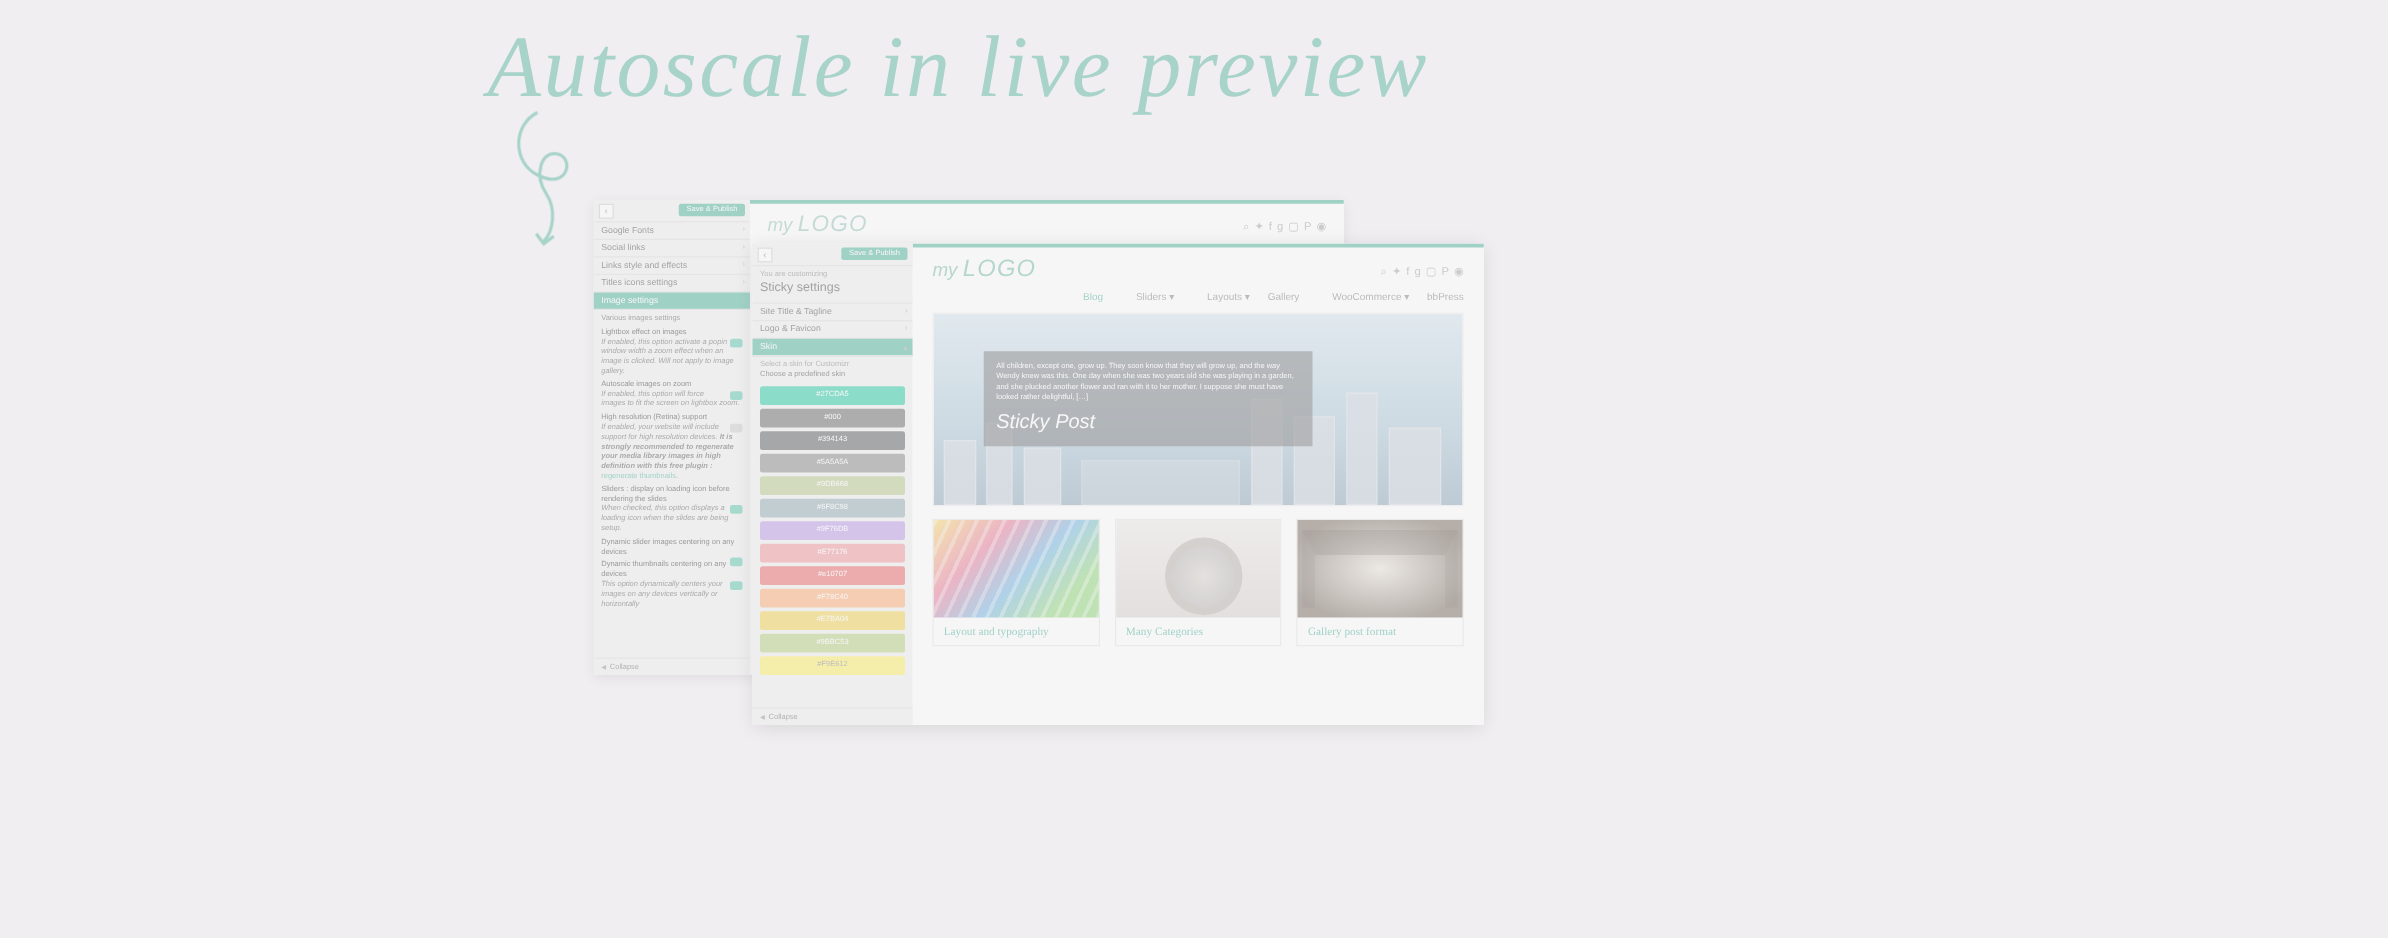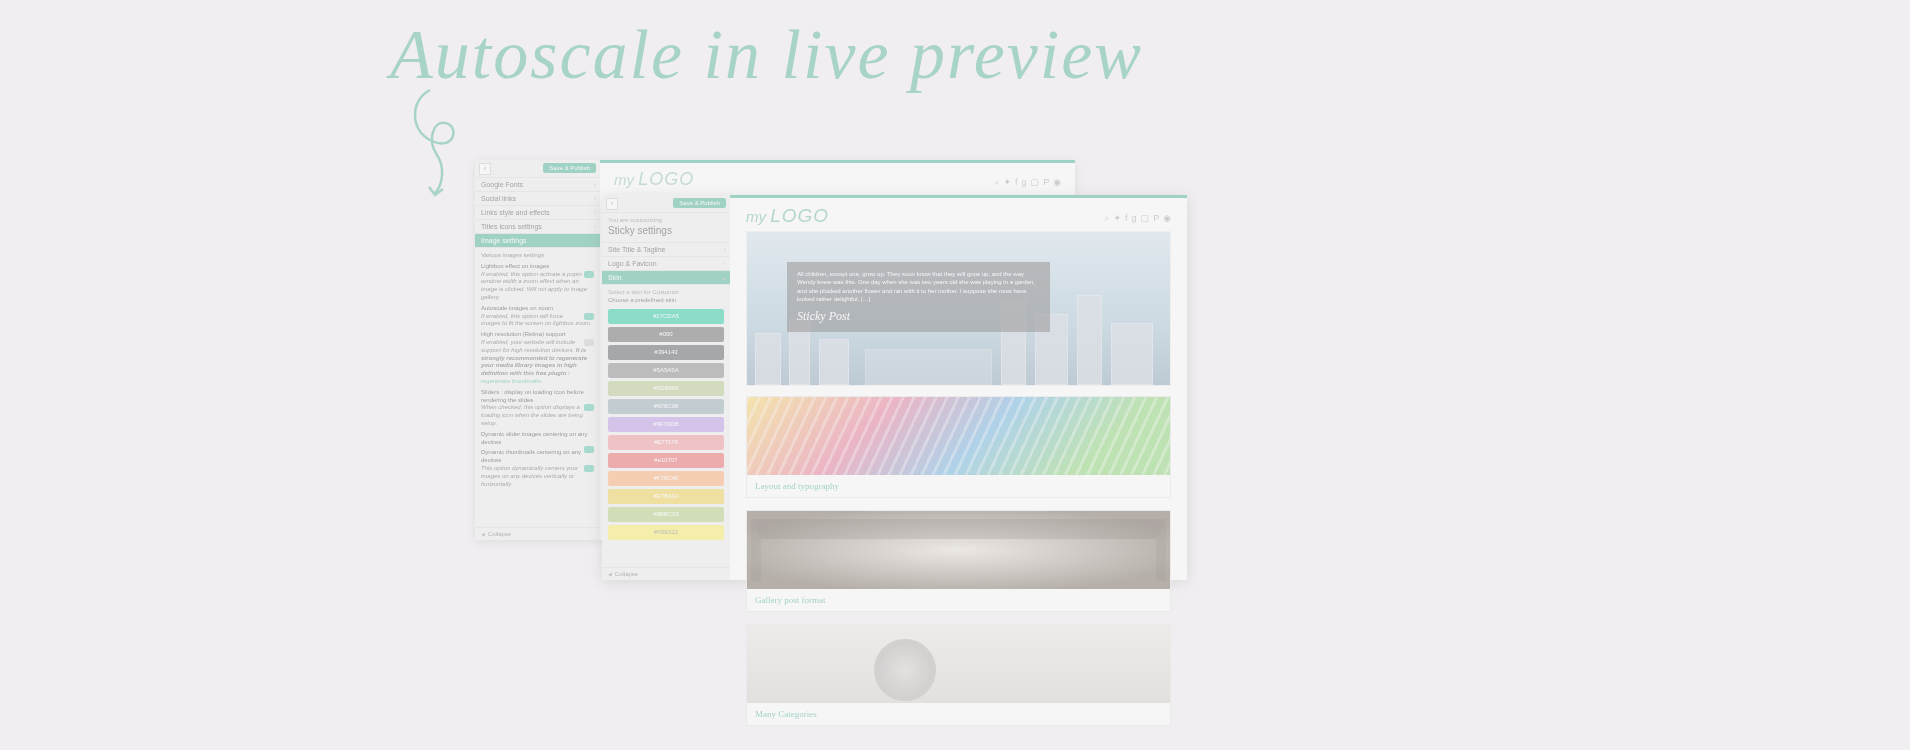--- a/index.html
+++ b/index.html
@@ -57,23 +57,23 @@
 .pv-head { padding: 7px 16px 4px; display: flex; justify-content: space-between; align-items: center; }
 .pv-logo { font-style: italic; color: #78bfaa; font-size: 15px; }
 .pv-logo .big { font-size: 19px; letter-spacing: 1px; font-weight: 300; }
 .pv-nav { padding: 2px 16px 8px; text-align: right; font-size: 8px; color: #888; }
 .pv-nav span { margin-left: 12px; cursor: pointer; }
 .pv-nav .active { color: #4fb59b; }
 .pv-hero { margin: 0 16px 10px; height: 155px; background: linear-gradient(#d2e4ec, #a9c6d5 60%, #8da8b8); position: relative; border: 1px solid #eee; overflow: hidden; }
 .city { position: absolute; bottom: 0; left: 0; right: 0; height: 95px; }
 .bld { position: absolute; bottom: 0; background: rgba(200,210,218,.8); border: 1px solid rgba(255,255,255,.3); }
 .pv-hero-overlay { position: absolute; left: 40px; top: 30px; right: 120px; background: rgba(80,80,80,.62); padding: 8px 10px; color: #fff; font-size: 6px; line-height: 1.4; }
-.pv-hero-overlay .sticky { font-family: Liberation Serif, serif; font-size: 12px; font-style: italic; margin-top: 4px; }
-
-.pv-cards { margin: 0 16px; display: flex; gap: 12px; flex-direction: column; }
+.pv-hero-overlay .sticky { font-family: Liberation Sans, sans-serif; font-size: 16px; font-style: italic; margin-top: 4px; }
+
+.pv-cards { margin: 0 16px; display: flex; gap: 12px; }
 .pv-card { flex: 1; border: 1px solid #e7e7e7; background: #fff; cursor: pointer; }
 .pv-card-img { height: 78px; background: #ddd; position: relative; overflow: hidden; }
 .pv-card-title { padding: 6px 8px; font-size: 9px; color: #4fb59b; font-family: Georgia, serif; }
 
 
 .pencils { background: linear-gradient(135deg, #f7d96b, #e77b9a 30%, #6fb6e2 55%, #8fd67b 80%); }
 .pencils::after { content:""; position:absolute; inset:0; background: repeating-linear-gradient(115deg, rgba(255,255,255,.35) 0 3px, transparent 3px 10px); }
 .gallery-bg { background: radial-gradient(ellipse at center, #e8e2d8 0%, #7a6f63 80%); }
 .gallery-bg::after { content:""; position:absolute; inset:8px 4px; border-top: 20px solid rgba(60,50,40,.25); border-left: 10px solid rgba(60,50,40,.15); border-right: 10px solid rgba(60,50,40,.15); }
 .laundro { background: linear-gradient(#eceae6, #d5d2cc); }
@@ -164,20 +164,28 @@
   </div>
 
   <div class="p2-content">
     <div class="pv-accent"></div>
     <div class="pv-head">
       <div class="pv-logo"><span>my</span> <span class="big">LOGO</span></div>
       <div class="social-row">
         <span>⌕</span><span>✦</span><span>f</span><span>g</span><span>▢</span><span>P</span><span>◉</span>
       </div>
     </div>
+    <div class="pv-nav">
+      <span class="active">Blog</span>
+      <span><span>Sliders</span> ▾</span>
+      <span><span>Layouts</span> ▾</span>
+      <span>Gallery</span>
+      <span><span>WooCommerce</span> ▾</span>
+      <span>bbPress</span>
+    </div>
     <div class="pv-hero">
       <div class="city">
         <div class="bld" style="left:2%;width:6%;height:55%"></div>
         <div class="bld" style="left:10%;width:5%;height:70%"></div>
         <div class="bld" style="left:17%;width:7%;height:48%"></div>
         <div class="bld" style="left:60%;width:6%;height:90%"></div>
         <div class="bld" style="left:68%;width:8%;height:75%"></div>
         <div class="bld" style="left:78%;width:6%;height:95%"></div>
         <div class="bld" style="left:86%;width:10%;height:65%"></div>
         <div class="bld" style="left:28%;width:30%;height:38%;opacity:.6"></div>
@@ -186,24 +194,24 @@
         <div>All children, except one, grow up. They soon know that they will grow up, and the way Wendy knew was this. One day when she was two years old she was playing in a garden, and she plucked another flower and ran with it to her mother. I suppose she must have looked rather delightful, […]</div>
         <div class="sticky">Sticky Post</div>
       </div>
     </div>
     <div class="pv-cards">
       <div class="pv-card">
         <div class="pv-card-img pencils"></div>
         <div class="pv-card-title">Layout and typography</div>
       </div>
       <div class="pv-card">
+        <div class="pv-card-img laundro"></div>
+        <div class="pv-card-title">Many Categories</div>
+      </div>
+      <div class="pv-card">
         <div class="pv-card-img gallery-bg"></div>
         <div class="pv-card-title">Gallery post format</div>
       </div>
-      <div class="pv-card">
-        <div class="pv-card-img laundro"></div>
-        <div class="pv-card-title">Many Categories</div>
-      </div>
     </div>
   </div>
 </div>
 
 </div>
 
 </body></html>

